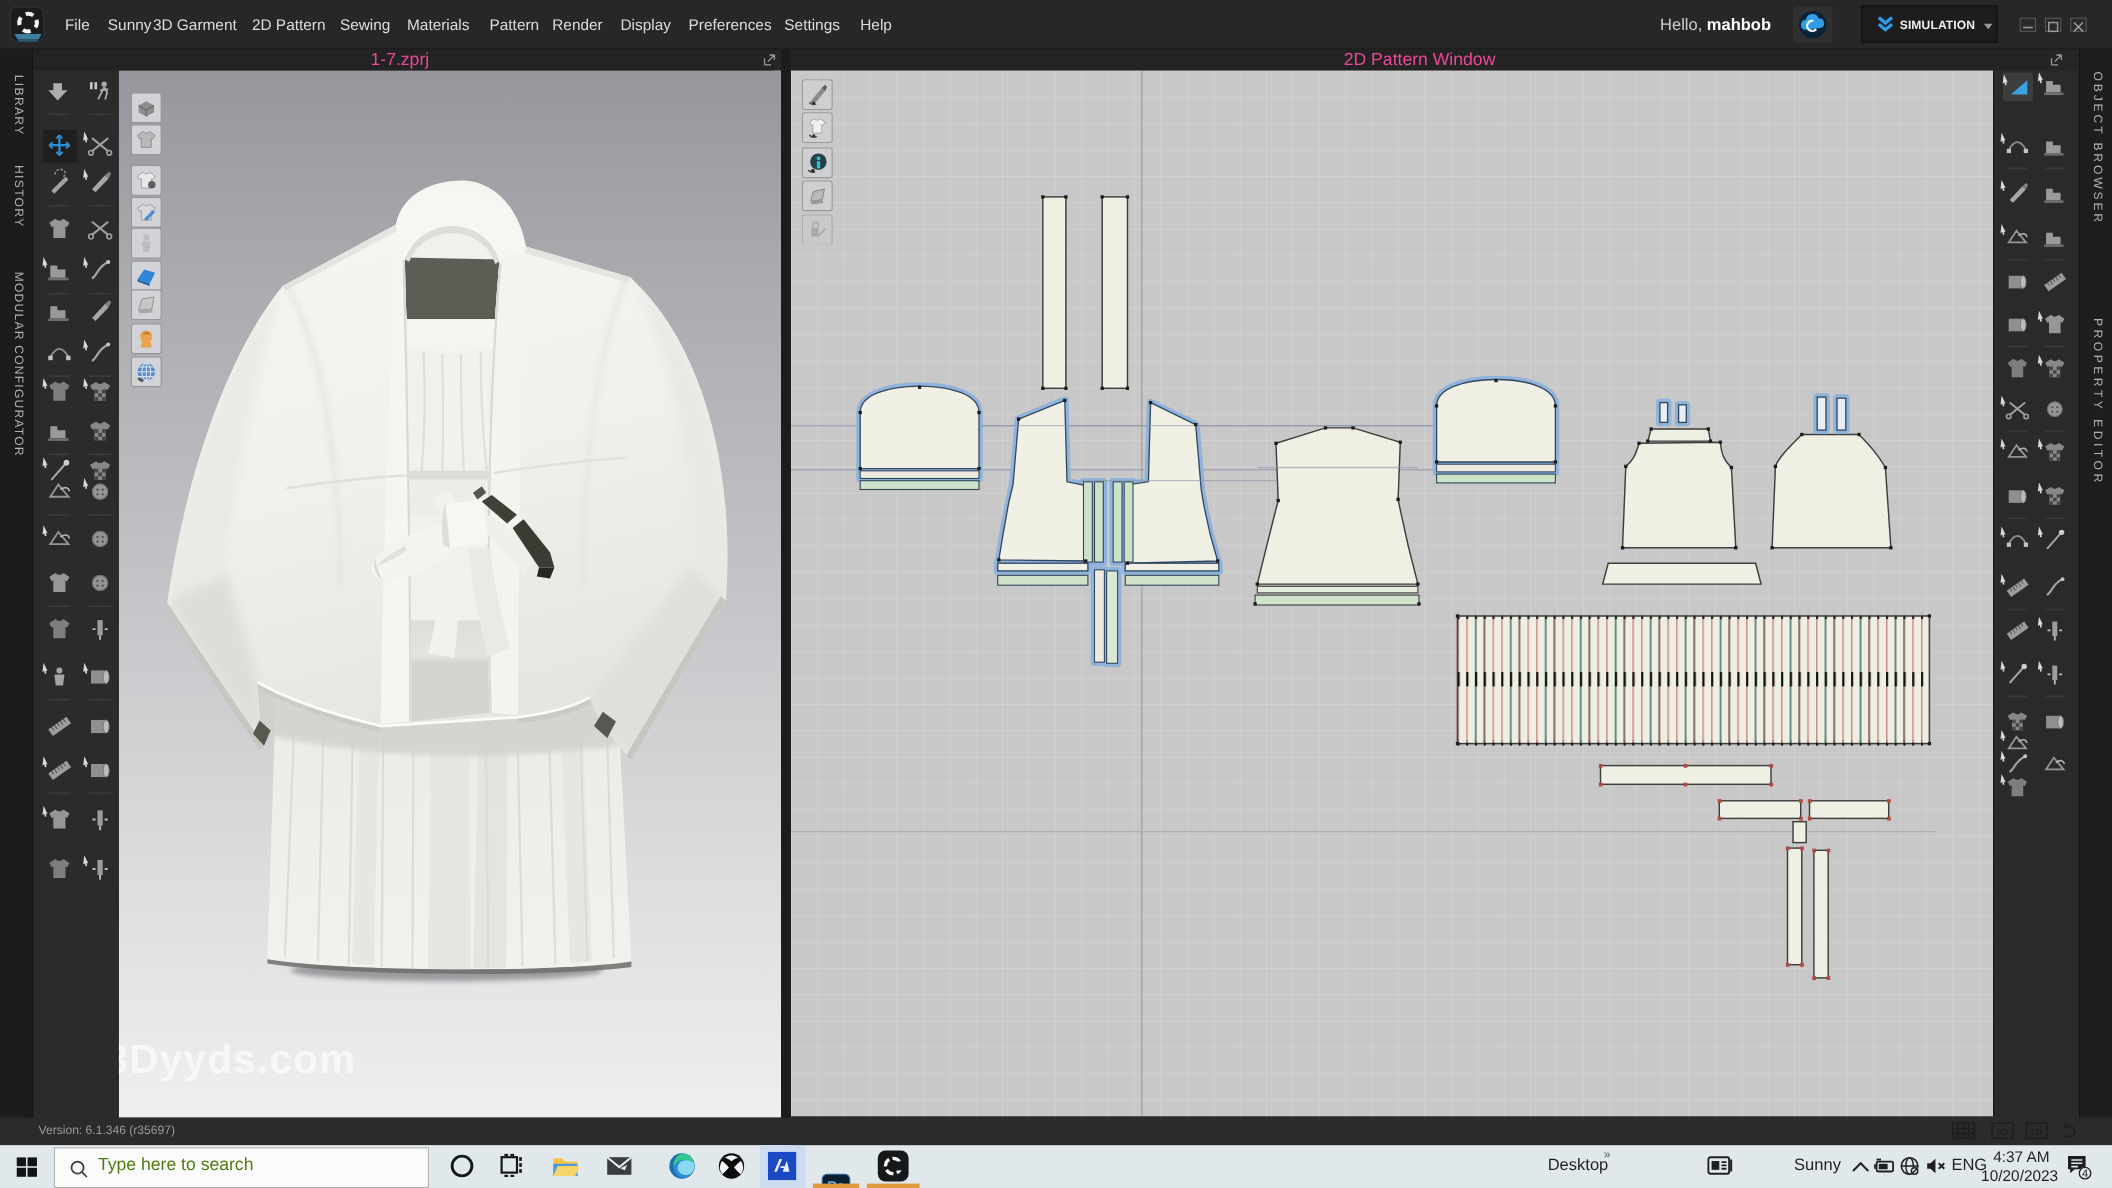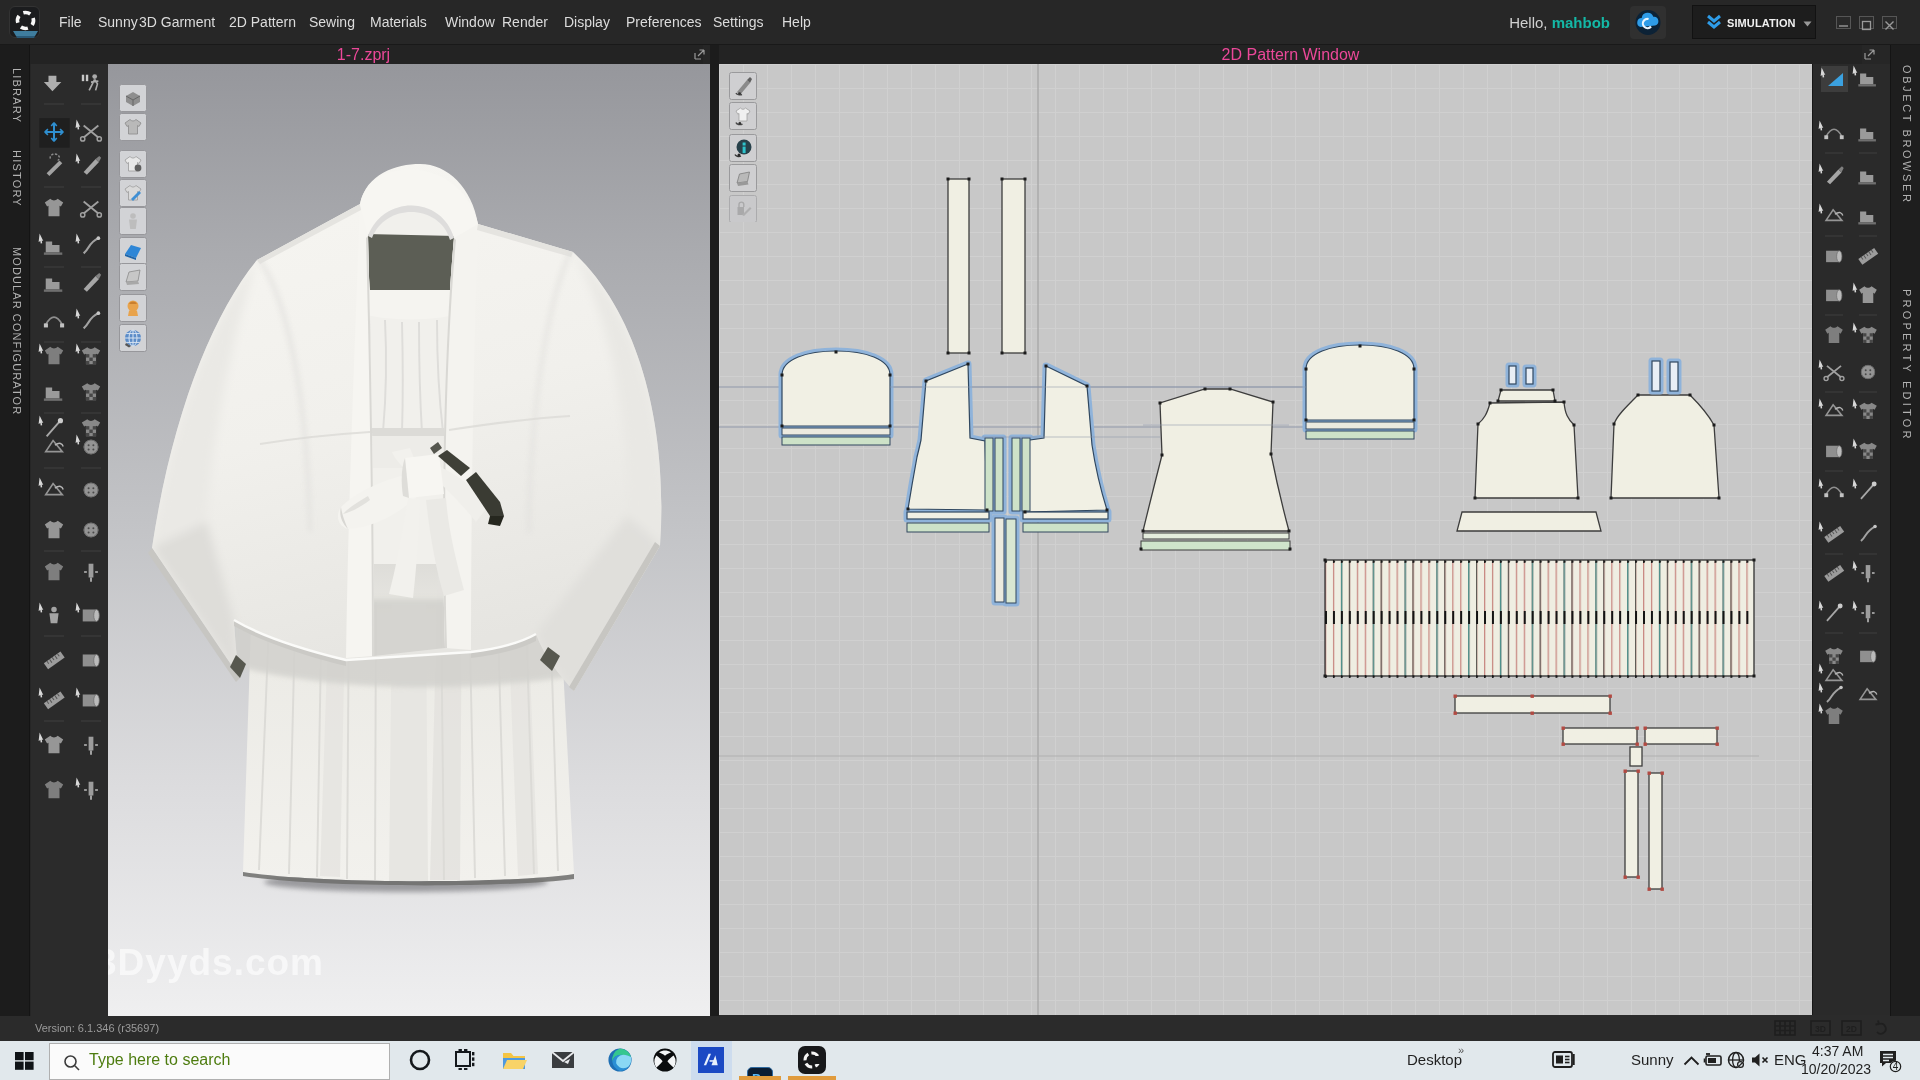--- a/index.html
+++ b/index.html
@@ -4,21 +4,21 @@
 <style>
 html,body{margin:0;padding:0;width:1920px;height:1080px;overflow:hidden;background:#262626;font-family:"Liberation Sans",sans-serif;}
 *{box-sizing:border-box;}
 .abs{position:absolute;}
 #root{position:relative;width:1920px;height:1080px;}
 
 #menubar{left:0;top:0;width:1920px;height:45px;background:#272727;border-bottom:1px solid #191919;text-decoration:underline;}
 .menu{position:absolute;top:0;height:45px;line-height:45px;color:#dcdcdc;font-size:14px;}
 #logo{left:9px;top:6px;width:31px;height:32px;background:#1b1c1e;border-radius:6px;border:1px solid #333;}
 #hello{position:absolute;top:0;height:45px;line-height:45px;right:310px;color:#d0d0d0;font-size:15px;}
-#hello b{color:#14b8a6;}
+#hello b{color:#ffffff;}
 #cloudbtn{left:1630px;top:6px;width:36px;height:33px;background:#303030;border-radius:4px;}
 #simbtn{left:1692px;top:5px;width:124px;height:34px;background:#1d1d1d;border:1px solid #121212;color:#f0f0f0;font-size:11px;font-weight:bold;line-height:32px;}
 .winbtn{position:absolute;top:16px;width:15px;height:13px;border:1px solid #565656;background:#2a2a2a;}
 
 .titlebar{top:45px;height:19px;background:#232323;color:#ec4899;font-size:16px;text-align:center;line-height:19px;}
 
 #leftstrip{left:0;top:45px;width:30px;height:971px;background:#1c1c1c;border-right:1px solid #141414;}
 .vlabel{position:absolute;color:#b2b2b2;font-size:11px;white-space:nowrap;transform:rotate(90deg);transform-origin:0 0;}
 
 #lefttools{left:31px;top:64px;width:77px;height:952px;background:#2b2b2b;}
@@ -445,21 +445,21 @@
   </svg>
   </div>
 
   <div id="menubar" class="abs">
     <span class="menu" style="left:59px;">File</span>
     <span class="menu" style="left:98px;">Sunny</span>
     <span class="menu" style="left:139px;">3D Garment</span>
     <span class="menu" style="left:229px;">2D Pattern</span>
     <span class="menu" style="left:309px;">Sewing</span>
     <span class="menu" style="left:370px;">Materials</span>
-    <span class="menu" style="left:445px;">Window</span>
+    <span class="menu" style="left:445px;">Pattern</span>
     <span class="menu" style="left:502px;">Render</span>
     <span class="menu" style="left:564px;">Display</span>
     <span class="menu" style="left:626px;">Preferences</span>
     <span class="menu" style="left:713px;">Settings</span>
     <span class="menu" style="left:782px;text-align:center;">Help</span>
   </div>
   <div id="logo" class="abs">
     <svg width="31" height="32" viewBox="0 0 31 32">
       <circle cx="15.5" cy="13.5" r="8" fill="none" stroke="#f6f6f6" stroke-width="3.6" stroke-dasharray="7.2 5.4" transform="rotate(-18 15.5 13.5)"></circle>
       <path d="M3,24 L28,24 L25,29 L6,29 Z" fill="#3f7d9e"></path>

